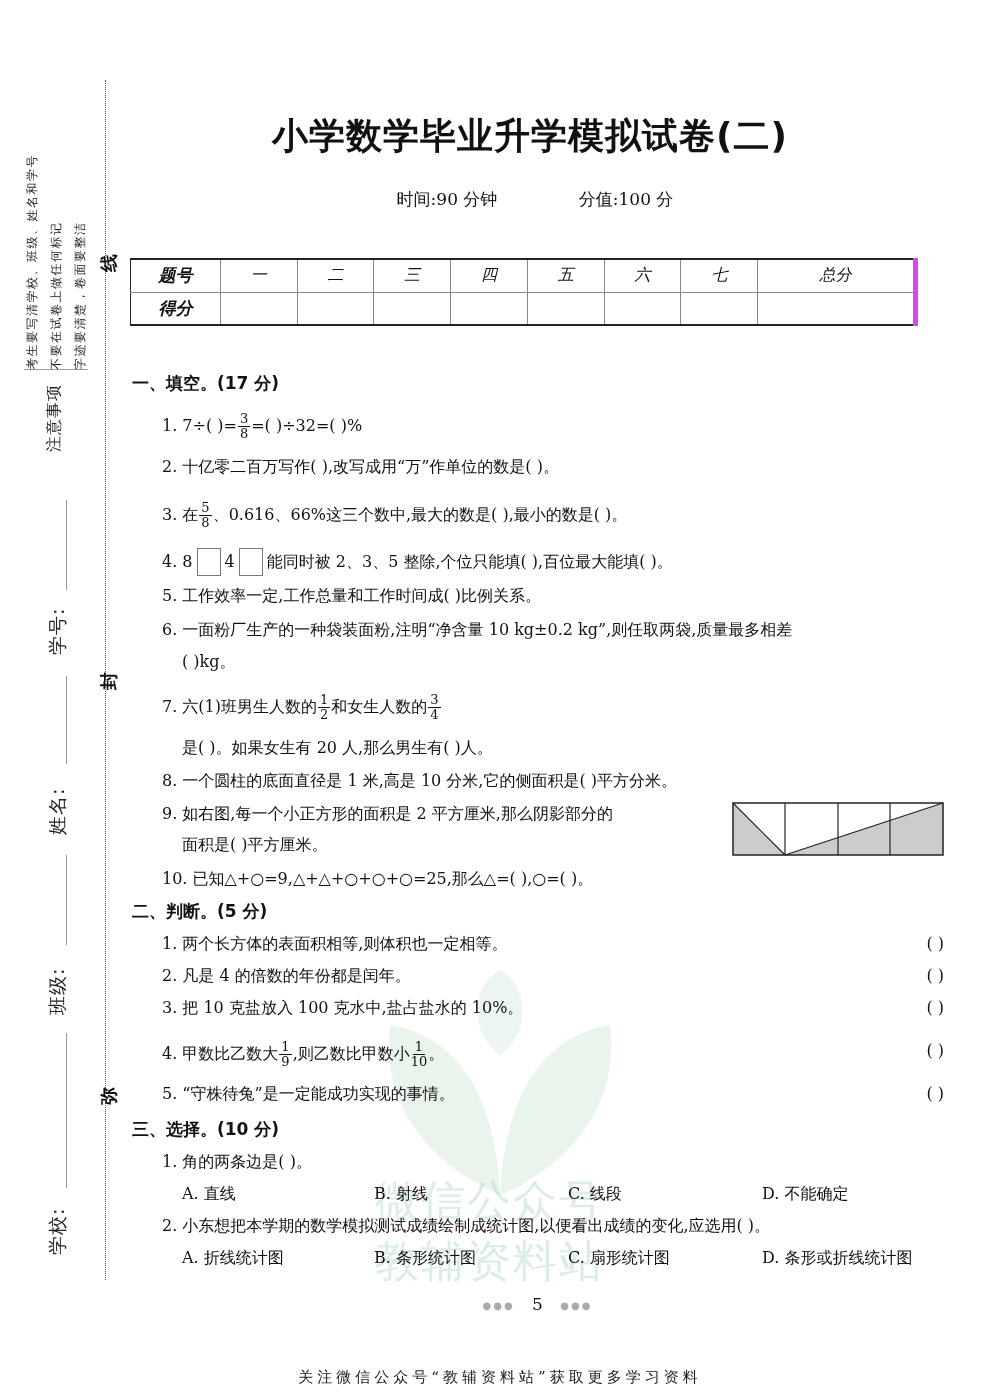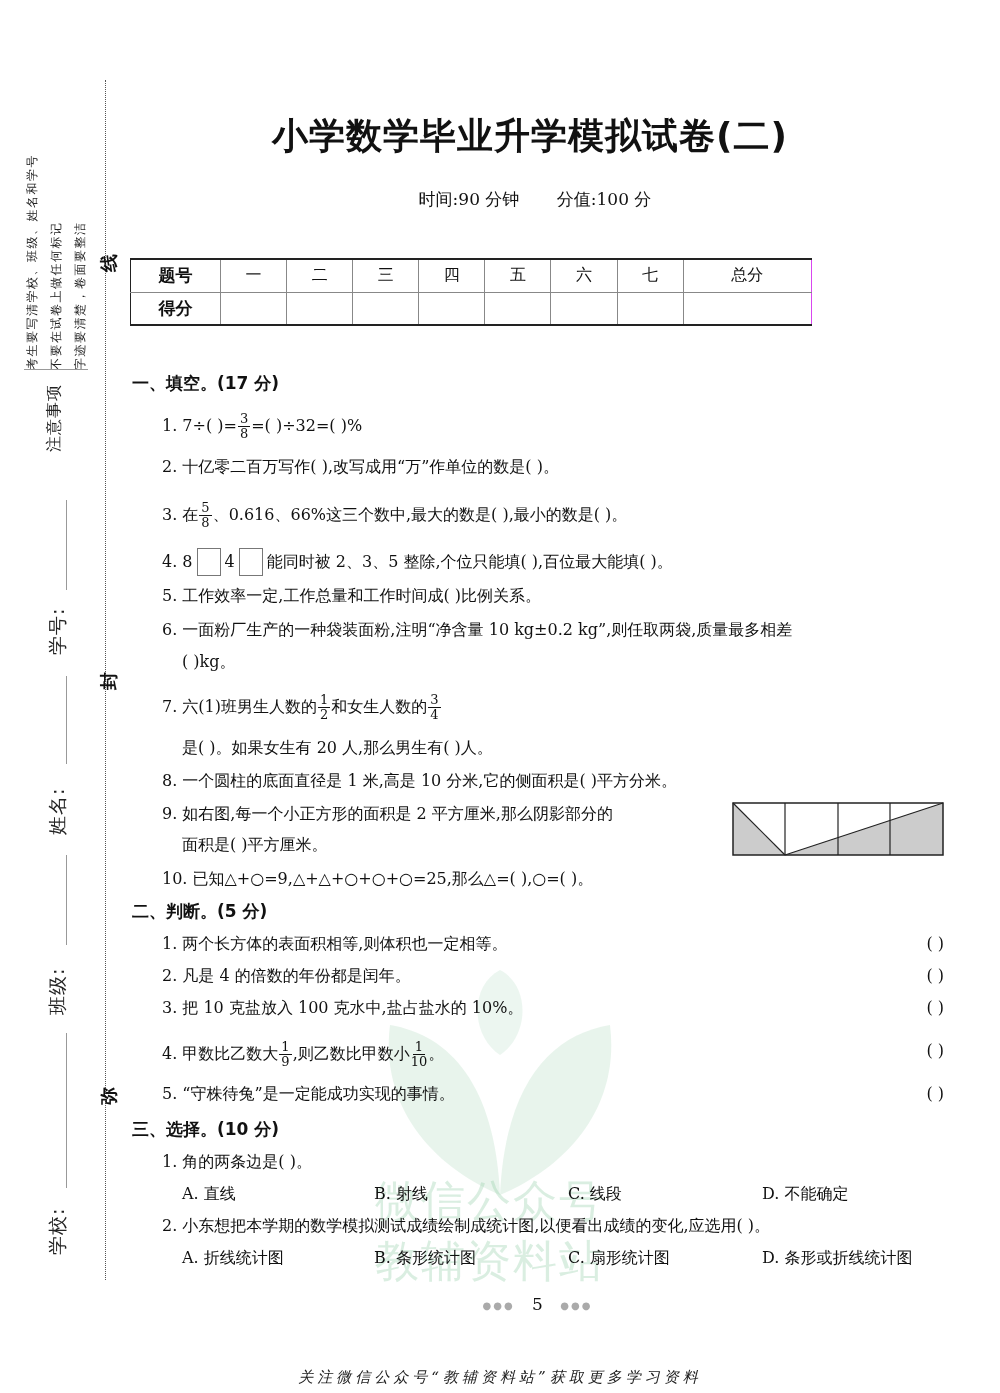--- a/index.html
+++ b/index.html
@@ -15,28 +15,28 @@
   .note-sep { position: absolute; left: 24px; top: 369px; width: 64px; height: 1px; background: #999; }
   .notice-title { font-family: "DejaVu Sans", sans-serif; font-size: 16px; color: #222; letter-spacing: 1px; }
   .field-label { font-family: "DejaVu Sans", sans-serif; font-size: 19px; color: #222; letter-spacing: 1px; }
   .field-rule { position: absolute; left: 66px; width: 1px; background: #999; }
   .seal-char { font-family: "DejaVu Sans", sans-serif; font-size: 18px; font-weight: bold; color: #111; }
 
   
   .title { position: absolute; left: 0; right: 0; top: 112px; padding-left: 60px; text-align: center;
            font-family: "DejaVu Sans", sans-serif; font-weight: bold; font-size: 36px; letter-spacing: 1px; color: #111; }
   .meta { position: absolute; top: 188px; left: 0; width: 1000px; padding-left: 70px; text-align: center; font-size: 17px; }
-  .meta span { margin: 0 16px; }
-
-  
-  .score-table { position: absolute; left: 130px; top: 258px; width: 682px; border-collapse: collapse;
-                 border-top: 2px solid #222; border-bottom: 2px solid #222; }
+  .meta span { margin: 0 38px; }
+
+  
+  .score-table { position: absolute; left: 130px; top: 258px; width: 788px; border-collapse: collapse;
+                 border-top: 2px solid #222; border-bottom: 2px solid #222; font-style: italic; }
   .score-table td { border: 1px solid #888; height: 33px; text-align: center; font-size: 16px; }
   .score-table td:first-child { border-left: 1px solid #222; width: 90px; font-family: "DejaVu Sans", sans-serif; font-weight: bold; font-size: 17px; }
-  .score-table td:last-child { border-right: 1px solid #d946ef; }
+  .score-table td:last-child { border-right: 5px solid #d946ef; }
 
   
   .content { position: absolute; left: 132px; top: 368px; width: 812px; }
   .sec-title { position: absolute; left: 0; font-family: "DejaVu Sans", sans-serif; font-weight: bold; font-size: 17px; }
   .q { position: absolute; left: 30px; font-size: 16px; white-space: nowrap; line-height: 20px; }
   .frac { display: inline-flex; flex-direction: column; align-items: center; vertical-align: middle;
           font-size: 13px; line-height: 14px; margin: 0 1px; }
   .frac .num { padding: 0 2px; border-bottom: 1px solid #111; }
   .box { display: inline-block; width: 24px; height: 28px; border: 1px solid #777; vertical-align: middle; margin: 0 4px; }
   .paren { position: absolute; right: 0; font-size: 16px; }
@@ -45,21 +45,21 @@
 
   
   .wm { position: absolute; left: 370px; top: 965px; width: 260px; height: 320px; pointer-events: none; }
   .wm-text { position: absolute; left: 375px; font-family: "DejaVu Sans", sans-serif; font-weight: normal;
              font-size: 44px; color: rgba(150, 205, 170, 0.35); letter-spacing: 2px; white-space: nowrap; }
 
   
   .page-no { position: absolute; top: 1294px; left: 0; width: 1000px; padding-left: 75px; text-align: center; font-size: 17px; }
   .dots { color: #aaa; font-size: 10px; letter-spacing: 2px; margin: 0 12px; vertical-align: middle; }
   .footer-note { position: absolute; top: 1368px; left: 0; width: 1000px; text-align: center; font-size: 15px;
-                 font-style: italic; letter-spacing: 4px; color: #222; }
+                 letter-spacing: 4px; color: #222; }
 </style>
 </head>
 <body>
 
 <div class="strip">
   <div class="dotted-line"></div>
 
   <div class="note-line" style="left:24px; top:370px;">考生要写清学校、班级、姓名和学号</div>
   <div class="note-line" style="left:48px; top:370px;">不要在试卷上做任何标记</div>
   <div class="note-line" style="left:72px; top:370px;">字迹要清楚，卷面要整洁</div>

